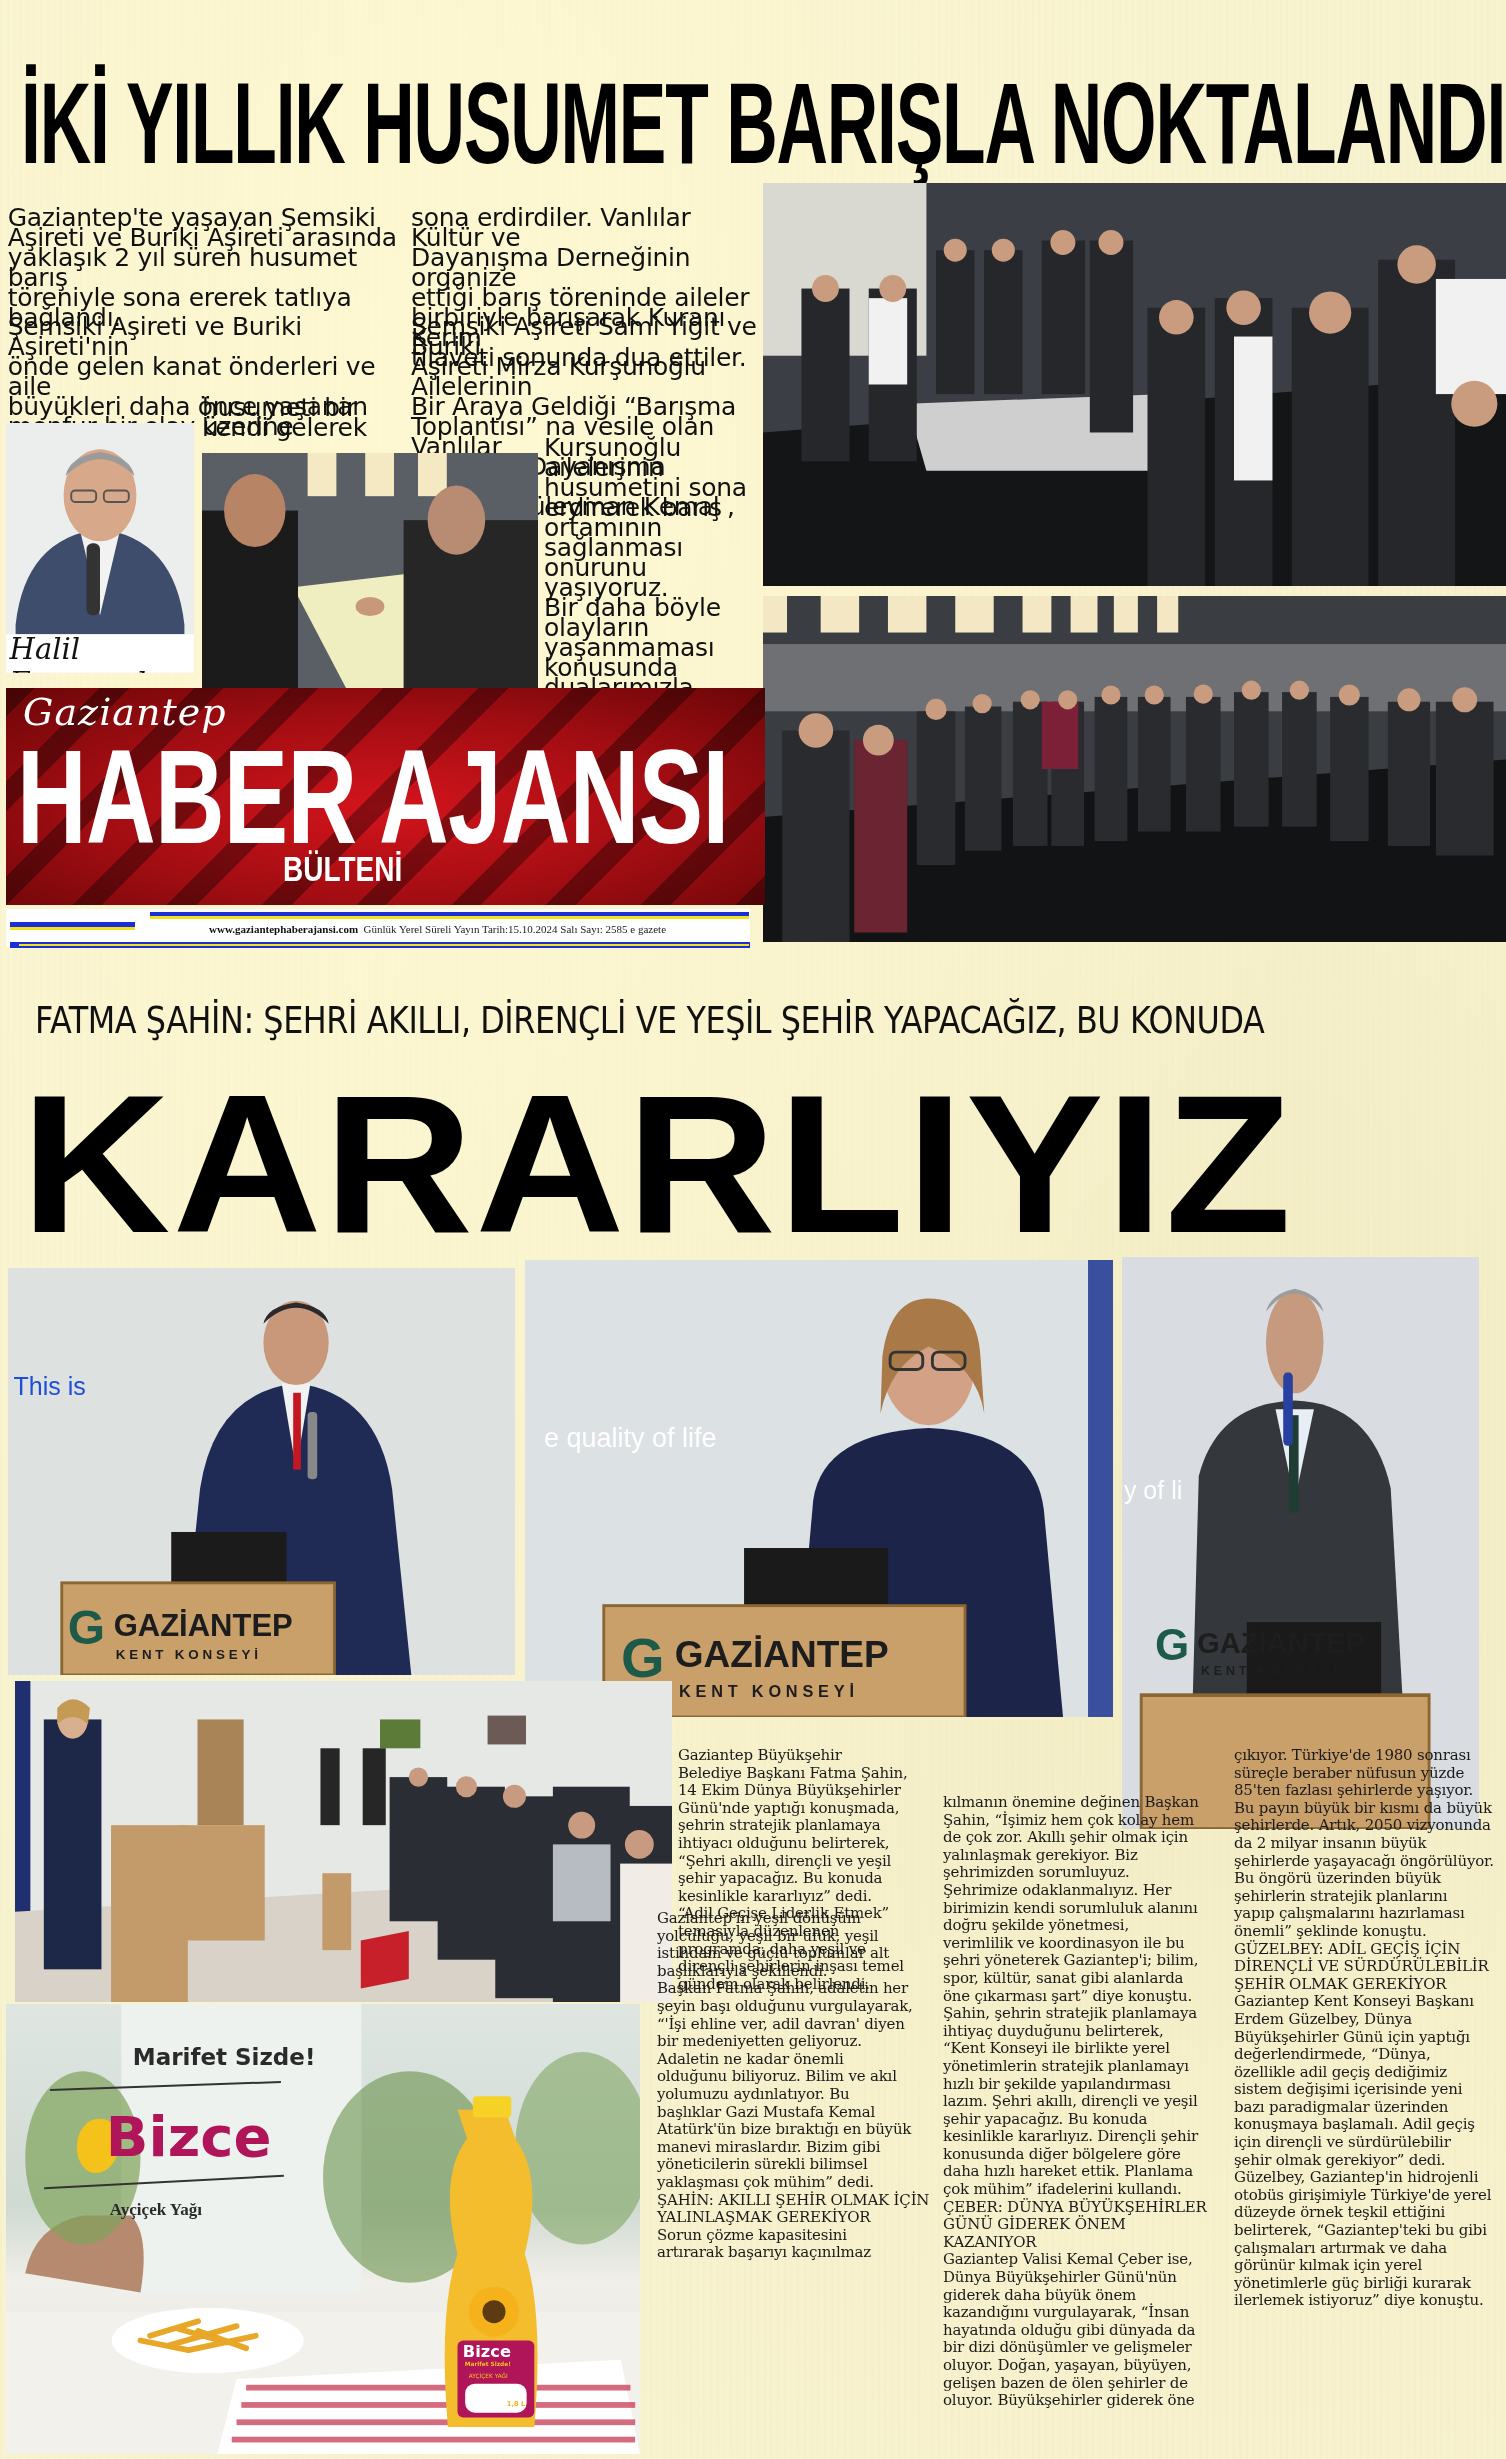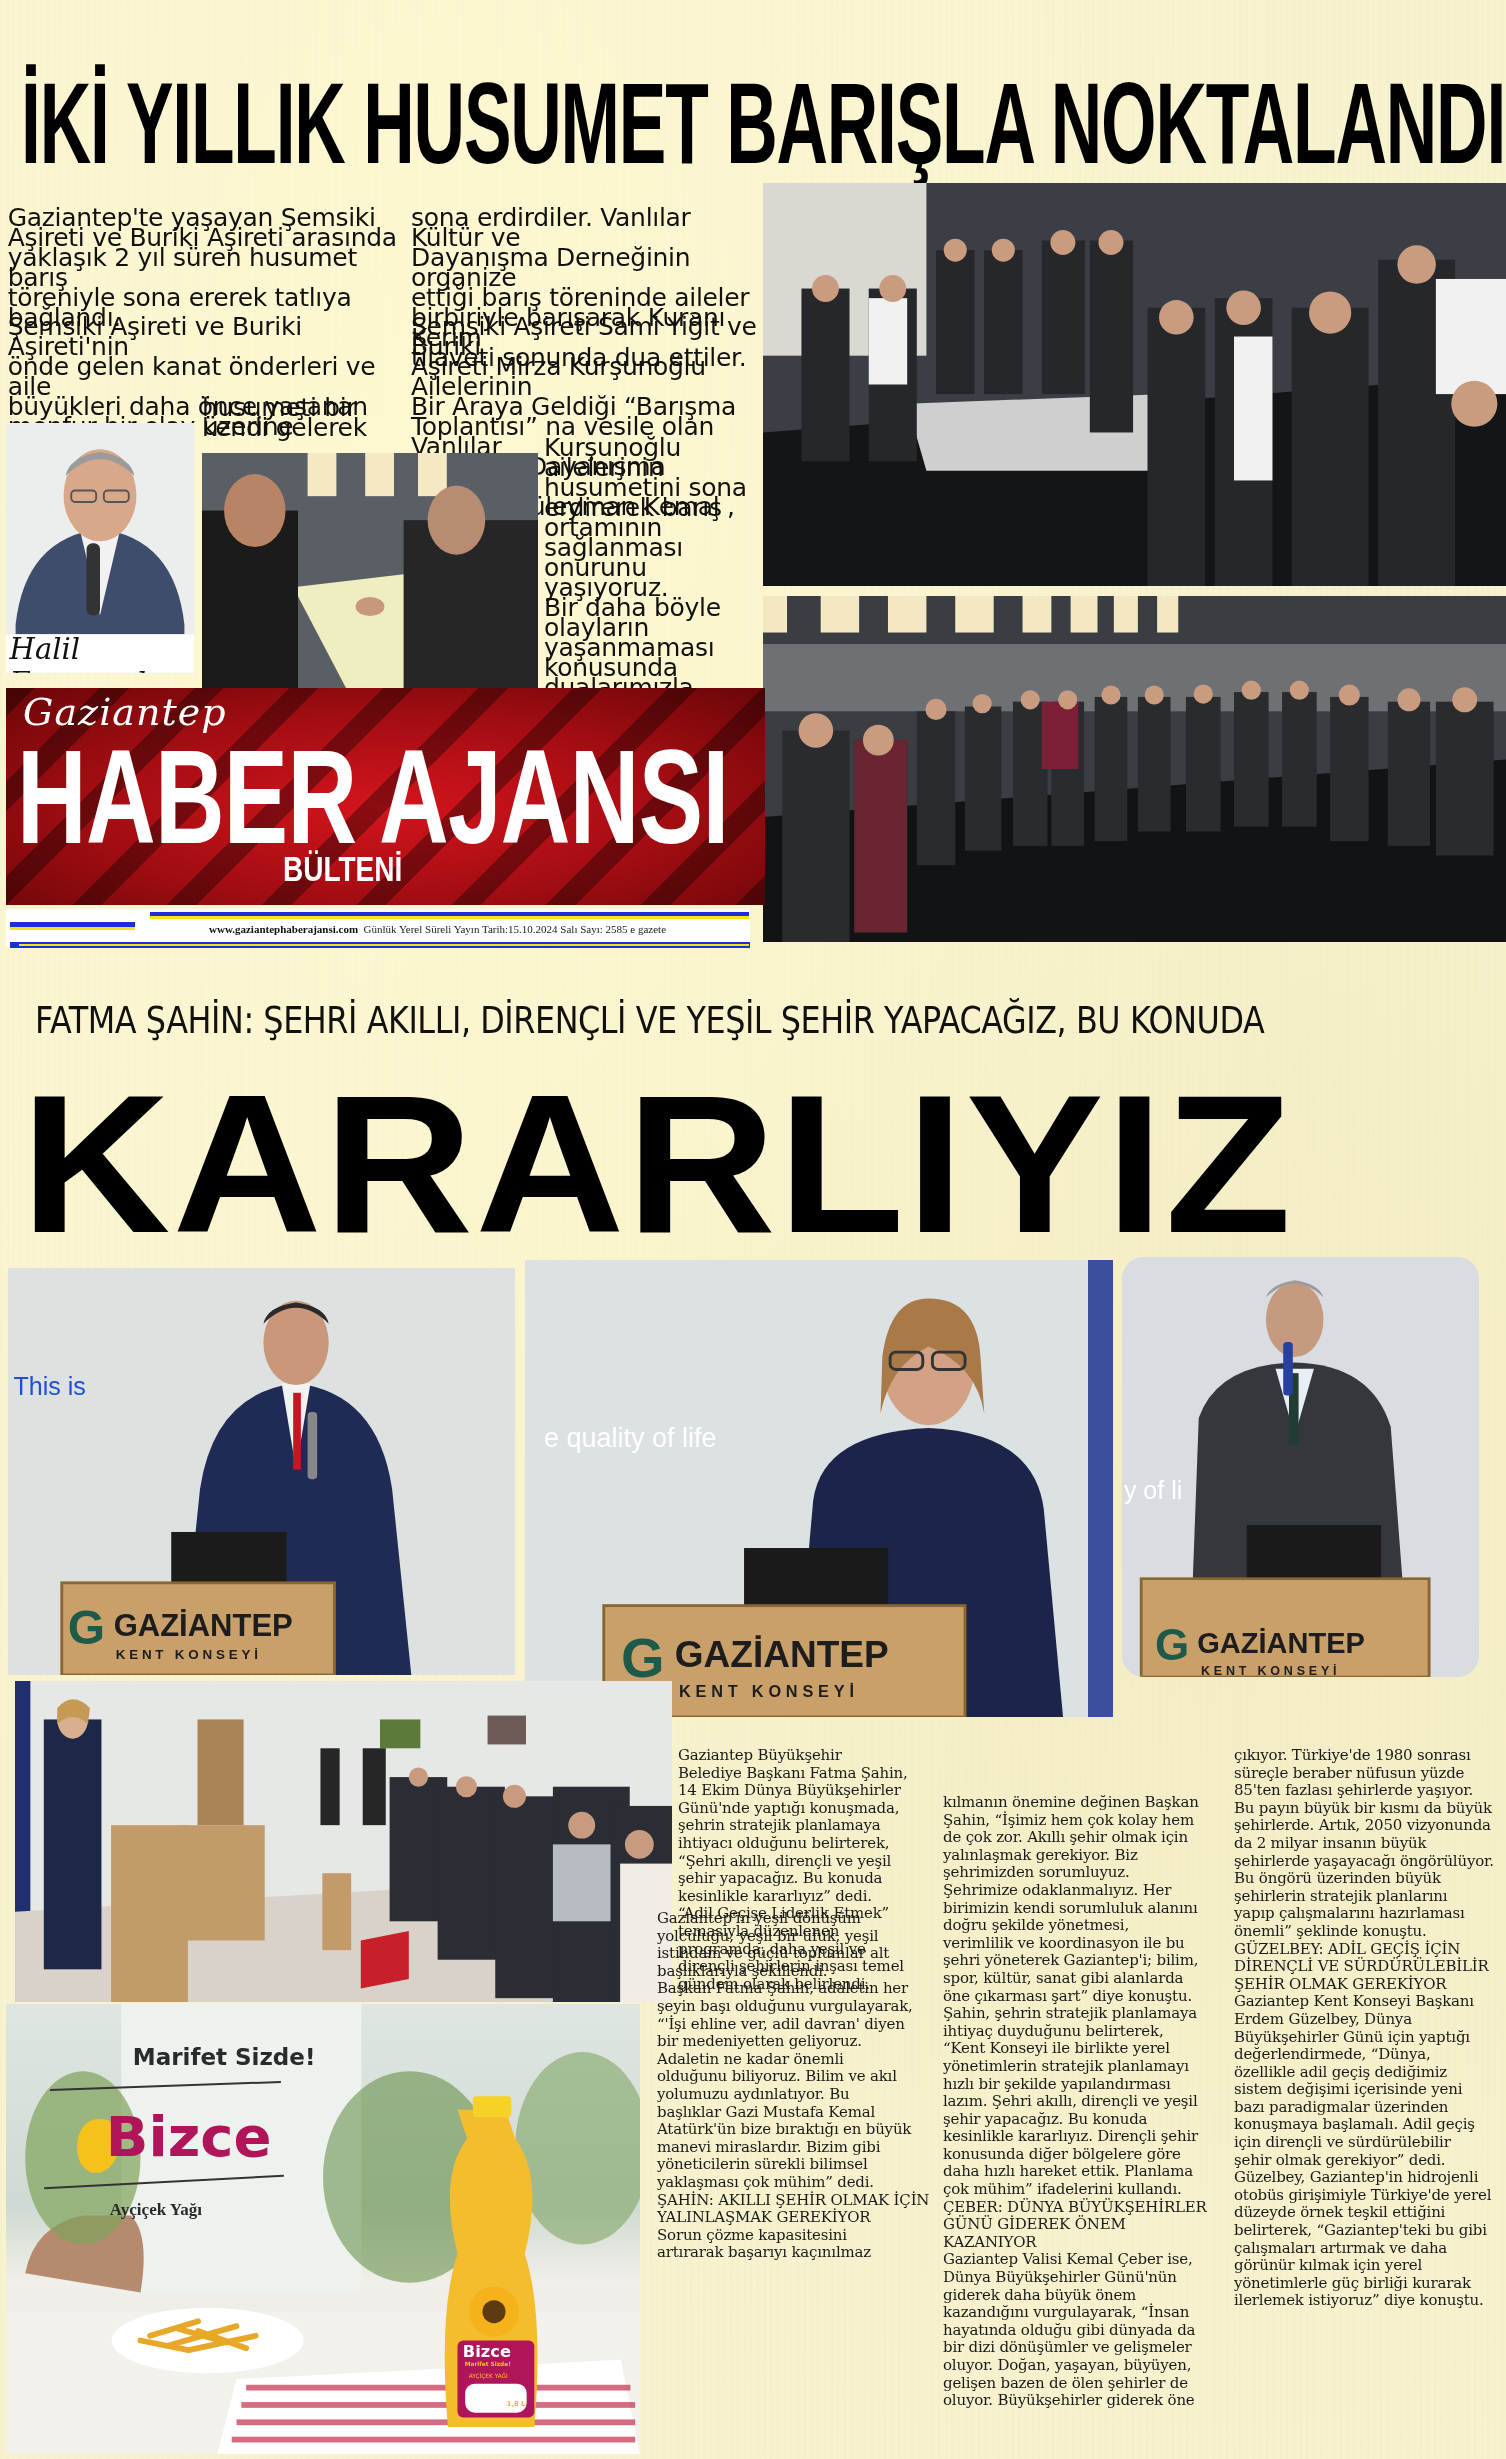--- a/index.html
+++ b/index.html
@@ -303,21 +303,21 @@
     <rect x="82" y="360" width="376" height="116" fill="#c9a06a" stroke="#8a6633" stroke-width="3"></rect>
   </svg>
   <div class="abs" style="left:19px;top:163px;font-family:'Liberation Sans',sans-serif;font-size:27px;color:#fff;">e quality of life</div>
   <div class="abs lectern-logo" style="left:96px;top:365px;font-size:37px;">
     <span style="font-size:56px;color:#1d5a4a;vertical-align:middle;">G</span>
     <span>GAZİANTEP</span>
     <div style="font-size:16.3px;letter-spacing:4.8px;margin-left:58px;margin-top:-7.7px;">KENT KONSEYİ</div>
   </div>
 </div>
 
-<div class="abs photo" style="left:1122px;top:1257px;width:357px;height:420px;background:#d9dde0;border-radius:22px;">
+<div class="abs photo" style="left:1122px;top:1257px;width:357px;height:572px;background:#d9dde0;">
   <svg viewBox="0 0 372 470" preserveAspectRatio="none">
     <rect width="372" height="470" fill="#d9dde1"></rect>
     <path d="M80 180 Q100 120 180 118 Q260 120 280 190 L300 470 L70 470Z" fill="#34373b"></path>
     <path d="M160 125 L180 200 L200 125Z" fill="#e8eef5"></path>
     <rect x="174" y="130" width="10" height="80" fill="#1f3d33"></rect>
     <ellipse cx="180" cy="70" rx="30" ry="42" fill="#c59a7f"></ellipse>
     <path d="M150 45 Q180 15 210 45 Q205 30 180 26 Q155 30 150 45Z" fill="#9c9c9c"></path>
     <rect x="168" y="95" width="10" height="60" rx="4" fill="#2840a0"></rect>
     <rect x="130" y="300" width="140" height="70" fill="#1a1a1a"></rect>
     <rect x="20" y="360" width="300" height="110" fill="#c9a06a" stroke="#8a6633" stroke-width="3"></rect>

